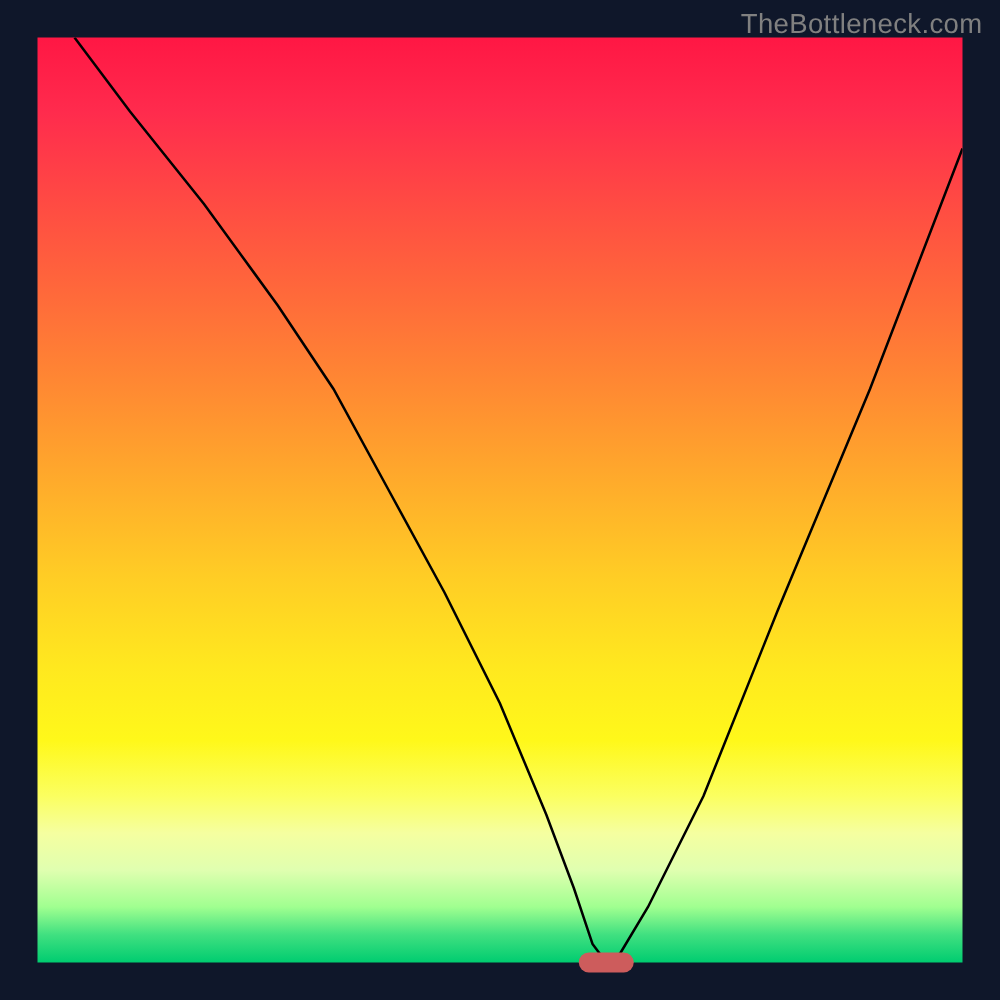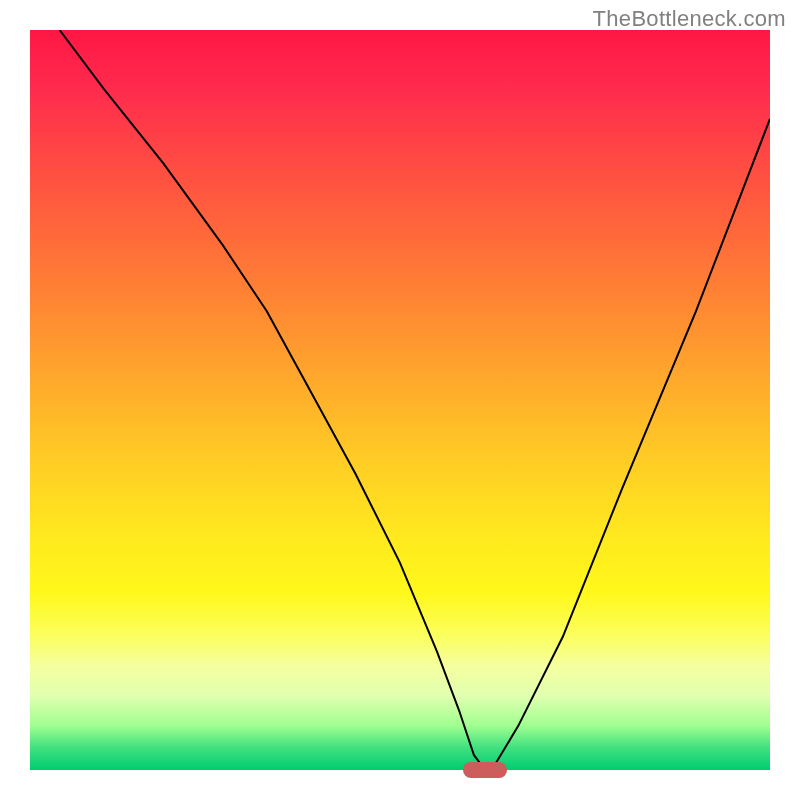--- a/index.html
+++ b/index.html
@@ -8,21 +8,21 @@
     width: 800px;
     height: 800px;
     overflow: hidden;
     background: #000;
     font-family: Arial, Helvetica, sans-serif;
   }
   .frame {
     position: relative;
     width: 800px;
     height: 800px;
-    background: #ffffff;
+    background: #0f172a;
   }
   .plot-area {
     position: absolute;
     left: 30px;
     top: 30px;
     width: 740px;
     height: 740px;
     
     background: linear-gradient(
       to bottom,

